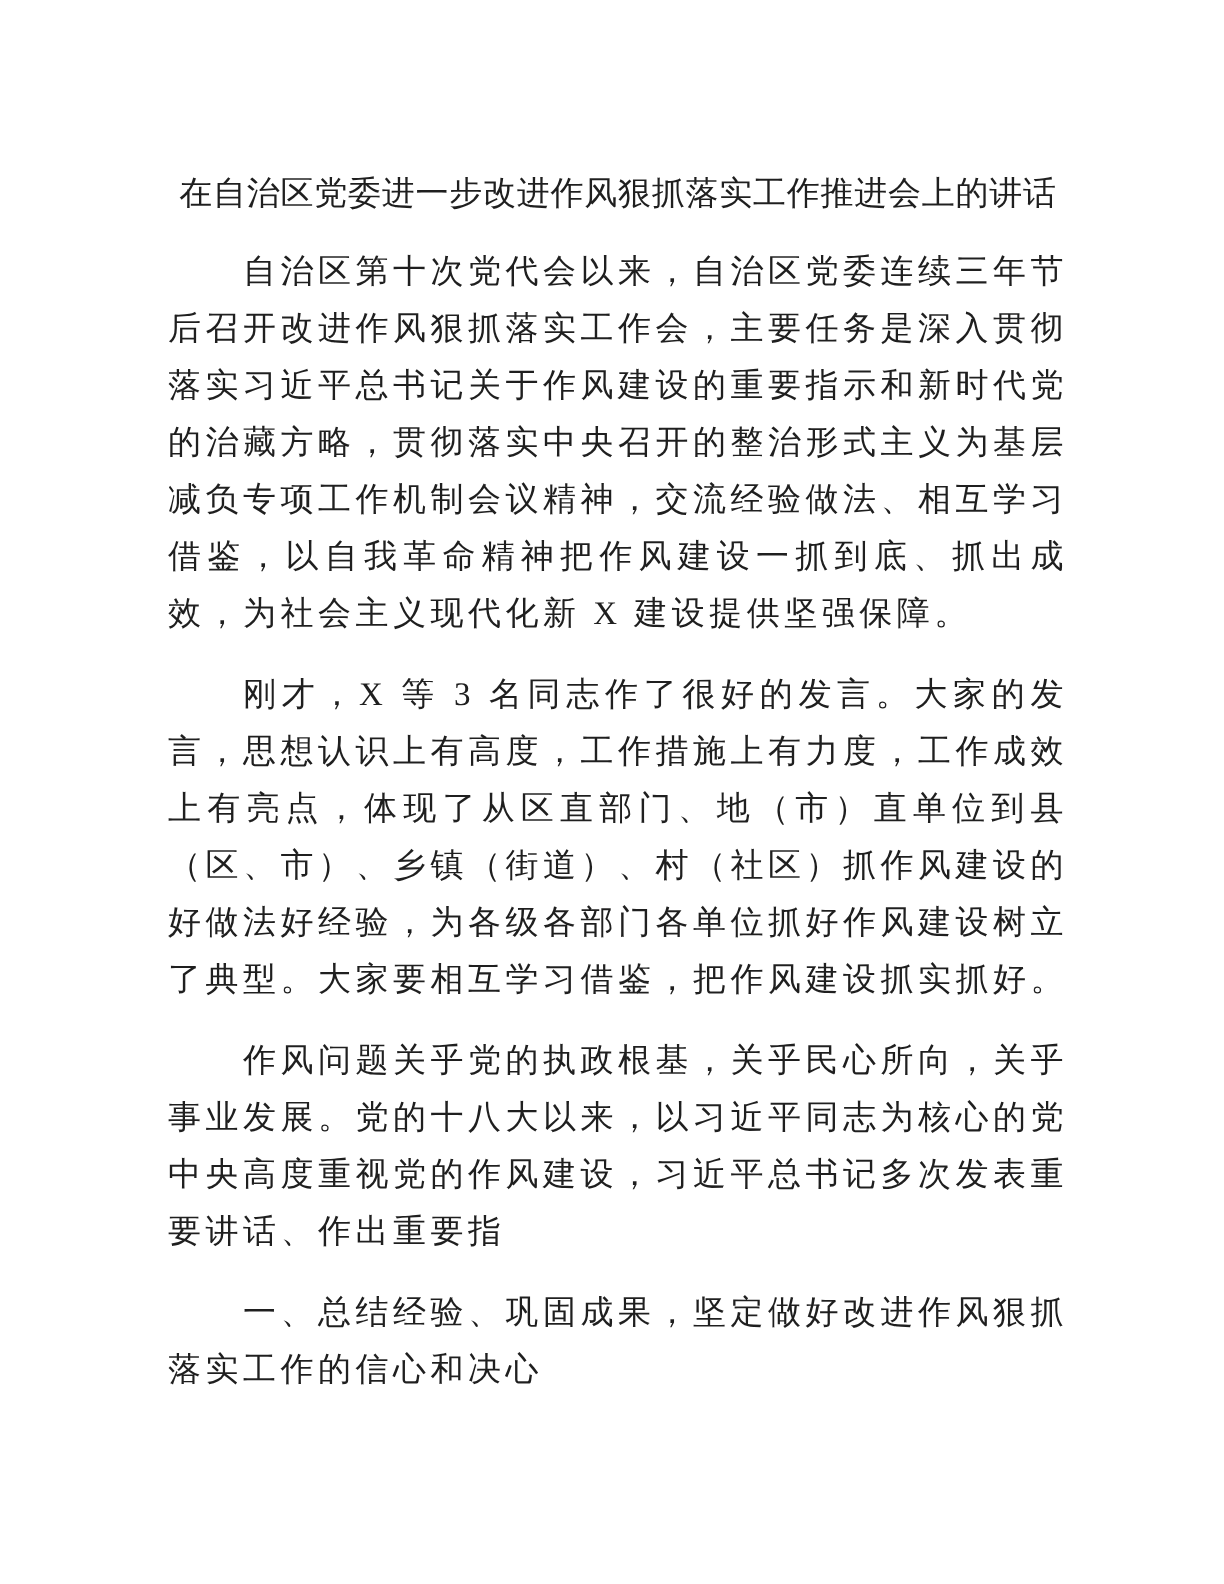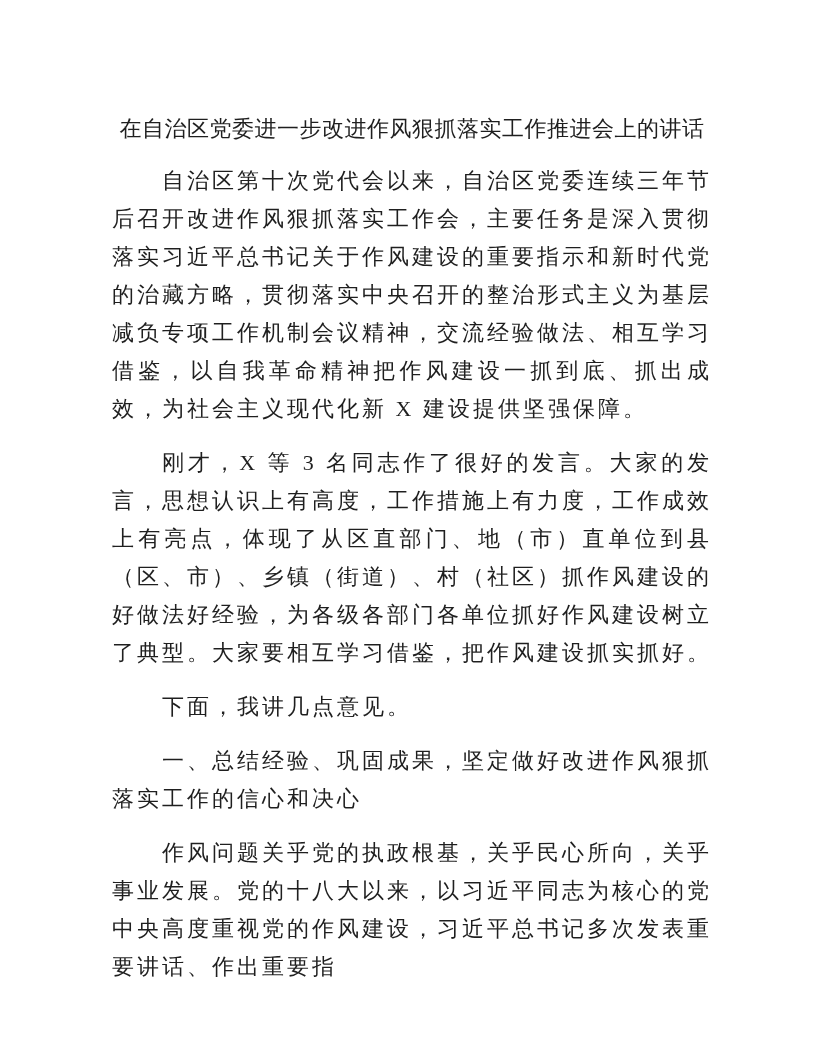--- a/index.html
+++ b/index.html
@@ -41,18 +41,17 @@
 </head>
 <body>
 
 <div class="page">
   <h1 class="doc-title">在自治区党委进一步改进作风狠抓落实工作推进会上的讲话</h1>
 
   <p class="para">自治区第十次党代会以来，自治区党委连续三年节后召开改进作风狠抓落实工作会，主要任务是深入贯彻落实习近平总书记关于作风建设的重要指示和新时代党的治藏方略，贯彻落实中央召开的整治形式主义为基层减负专项工作机制会议精神，交流经验做法、相互学习借鉴，以自我革命精神把作风建设一抓到底、抓出成效，为社会主义现代化新 X 建设提供坚强保障。</p>
 
   <p class="para">刚才，X 等 3 名同志作了很好的发言。大家的发言，思想认识上有高度，工作措施上有力度，工作成效上有亮点，体现了从区直部门、地（市）直单位到县（区、市）、乡镇（街道）、村（社区）抓作风建设的好做法好经验，为各级各部门各单位抓好作风建设树立了典型。大家要相互学习借鉴，把作风建设抓实抓好。</p>
 
-  <p class="para">下面，我讲几点意见。</p>
+
+  <p class="para">作风问题关乎党的执政根基，关乎民心所向，关乎事业发展。党的十八大以来，以习近平同志为核心的党中央高度重视党的作风建设，习近平总书记多次发表重要讲话、作出重要指</p>
 
   <p class="para">一、总结经验、巩固成果，坚定做好改进作风狠抓落实工作的信心和决心</p>
-
-  <p class="para">作风问题关乎党的执政根基，关乎民心所向，关乎事业发展。党的十八大以来，以习近平同志为核心的党中央高度重视党的作风建设，习近平总书记多次发表重要讲话、作出重要指</p>
 </div>
 
 </body></html>

